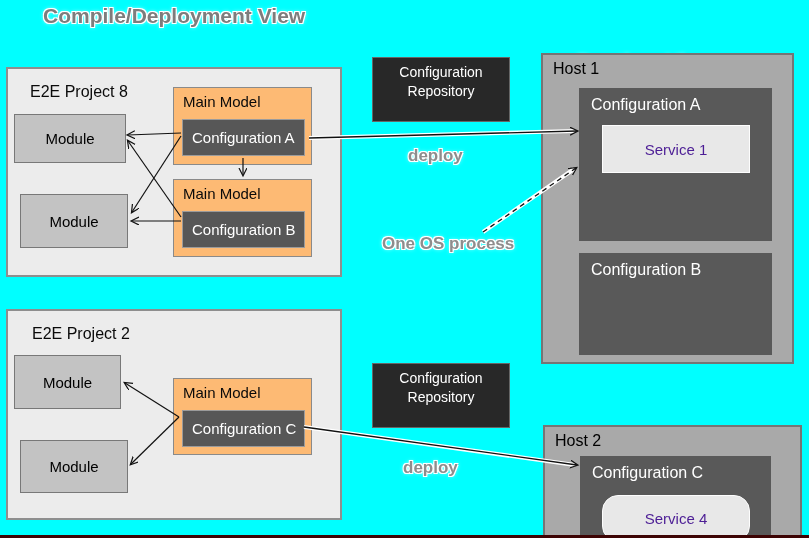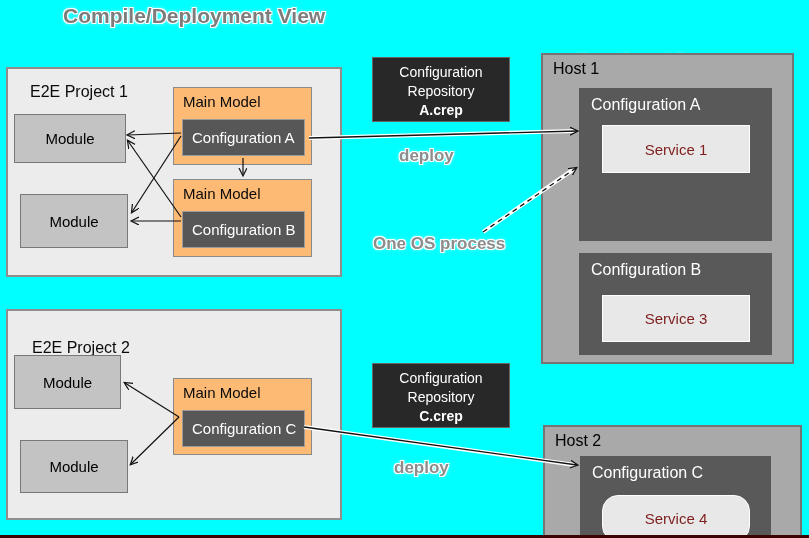--- a/index.html
+++ b/index.html
@@ -9,20 +9,21 @@
     font-family:"Liberation Sans", sans-serif;
   }
   .abs{position:absolute;box-sizing:border-box;}
   .view-title{
     font-size:21px;font-weight:bold;color:#7d7d7d;white-space:nowrap;
     text-shadow:-1px -1px 0 #fff,1px -1px 0 #fff,-1px 1px 0 #fff,1px 1px 0 #fff,0 0 4px #fff;
   }
   .glow-label{
     font-size:17px;font-weight:bold;color:#8d8d8d;white-space:nowrap;
     text-shadow:-1px -1px 0 #fff,1px -1px 0 #fff,-1px 1px 0 #fff,1px 1px 0 #fff,0 0 4px #fff;
+    margin-left:9px;
   }
   .project{background:#ececec;border:2px solid #8e8e8e;}
   .project-label{font-size:16px;color:#0a0a0a;white-space:nowrap;}
   .module{
     background:#c3c3c3;border:1px solid #787878;color:#000000;
     display:flex;align-items:center;justify-content:center;font-size:15px;
   }
   .mainmodel{background:#fdba74;border:1px solid #8a8a8a;color:#0a0a0a;}
   .mainmodel-label{position:absolute;left:9px;top:5px;font-size:15px;white-space:nowrap;}
   .config-dark{
@@ -33,93 +34,88 @@
   .repo{
     background:#282828;border:1px solid #666;color:#fff;text-align:center;
     font-size:14px;line-height:1.34;padding-top:5px;
   }
   .repo .repo-name{font-weight:bold;}
   .host{background:#a9a9a9;border:2px solid #757575;}
   .host-label{position:absolute;left:10px;top:5px;font-size:16px;color:#000;white-space:nowrap;}
   .cfg-rt{position:absolute;background:#595959;color:#fff;}
   .cfg-rt-label{position:absolute;left:12px;top:8px;font-size:16px;white-space:nowrap;}
   .service{
-    position:absolute;background:#e8e8e8;border:1px solid #fdfdfd;color:#7f1d1d;
+    position:absolute;background:#e8e8e8;border:1px solid #fdfdfd;color:#4c1d95;
     display:flex;align-items:center;justify-content:center;font-size:15px;
   }
   svg.arrows{position:absolute;left:0;top:0;pointer-events:none;z-index:40;}
   .bottom-bar{position:absolute;left:0;top:535px;width:809px;height:3px;background:#3d0404;}
 </style>
 </head>
 <body>
 
-<div class="abs view-title" style="left:40px;top:4px;padding-left:23px;">Compile/Deployment View</div>
+<div class="abs view-title" style="left:20px;top:4px;padding-left:23px;">Compile/Deployment View</div>
 <div class="abs view-title" style="left:576px;top:4px;margin-top:46px;">Runtime View</div>
 
 <div class="abs project" style="left:6px;top:67px;width:336px;height:210px;">
-  <div class="abs project-label" style="left:22px;top:14px;">E2E Project 1</div>
+  <div class="abs project-label" style="left:22px;top:14px;">E2E Project 8</div>
 </div>
 <div class="abs module" style="left:14px;top:114px;width:112px;height:49px;">
   <span>Module</span>
 </div>
 <div class="abs module" style="left:20px;top:194px;width:108px;height:54px;">
   <span>Module</span>
 </div>
 <div class="abs mainmodel" style="left:173px;top:87px;width:139px;height:78px;">
   <div class="mainmodel-label">Main Model</div>
   <div class="config-dark">Configuration A</div>
 </div>
 <div class="abs mainmodel" style="left:173px;top:179px;width:139px;height:78px;">
   <div class="mainmodel-label">Main Model</div>
   <div class="config-dark">Configuration B</div>
 </div>
 
 <div class="abs project" style="left:6px;top:309px;width:336px;height:211px;">
-  <div class="abs project-label" style="left:24px;top:28px;">E2E Project 2</div>
+  <div class="abs project-label" style="left:24px;top:14px;">E2E Project 2</div>
 </div>
 <div class="abs module" style="left:14px;top:355px;width:107px;height:54px;">
   <span>Module</span>
 </div>
 <div class="abs module" style="left:20px;top:440px;width:108px;height:53px;">
   <span>Module</span>
 </div>
 <div class="abs mainmodel" style="left:173px;top:378px;width:139px;height:77px;">
   <div class="mainmodel-label">Main Model</div>
   <div class="config-dark">Configuration C</div>
 </div>
 
 <div class="abs repo" style="left:372px;top:57px;width:138px;height:65px;">
   <div>Configuration</div>
   <div>Repository</div>
-  <div class="repo-name">A.crep</div>
 </div>
 <div class="abs glow-label" style="left:399px;top:146px;">deploy</div>
 
 <div class="abs repo" style="left:372px;top:363px;width:138px;height:65px;">
   <div>Configuration</div>
   <div>Repository</div>
-  <div class="repo-name">C.crep</div>
 </div>
 <div class="abs glow-label" style="left:394px;top:458px;">deploy</div>
 
 <div class="abs glow-label" style="left:373px;top:234px;">One OS process</div>
 
 <div class="abs host" style="left:541px;top:53px;width:253px;height:311px;">
   <div class="host-label">Host 1</div>
   <div class="cfg-rt" style="left:36px;top:33px;width:193px;height:153px;">
     <div class="cfg-rt-label">Configuration A</div>
     <div class="service" style="left:23px;top:37px;width:146px;height:46px;">
       <span>Service 1</span>
     </div>
   </div>
   <div class="cfg-rt" style="left:36px;top:198px;width:193px;height:102px;">
     <div class="cfg-rt-label">Configuration B</div>
-    <div class="service" style="left:23px;top:42px;width:146px;height:45px;">
-      <span>Service 3</span>
-    </div>
   </div>
 </div>
 
 <div class="abs host" style="left:543px;top:387px;width:259px;height:140px;margin-top:38px;">
   <div class="host-label">Host 2</div>
   <div class="cfg-rt" style="left:35px;top:29px;width:191px;height:97px;">
     <div class="cfg-rt-label">Configuration C</div>
     <div class="service" style="left:22px;top:39px;width:146px;height:45px;border-radius:16px;">
       <span>Service 4</span>
     </div>

